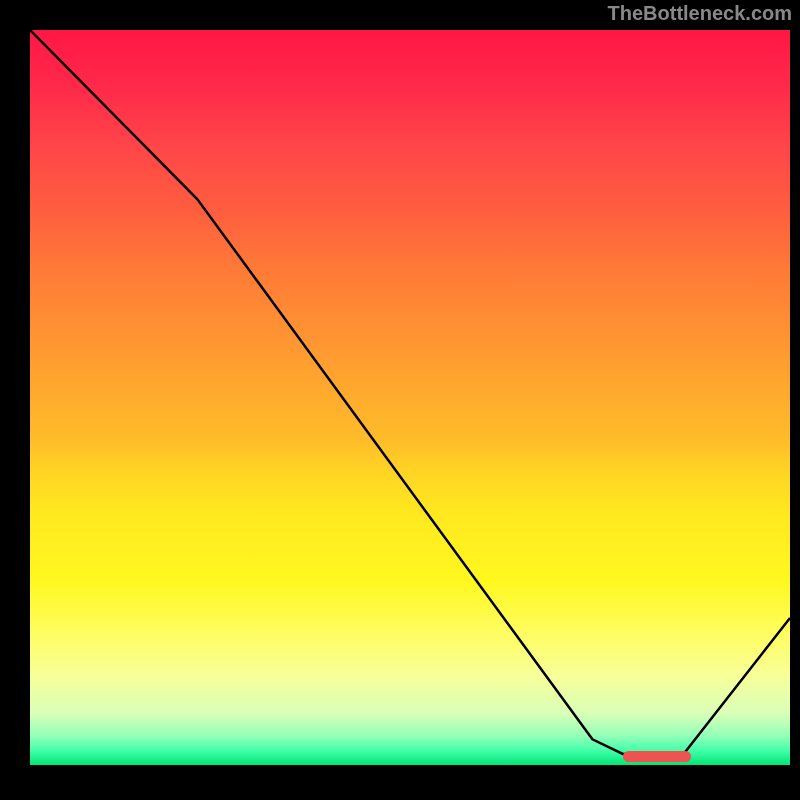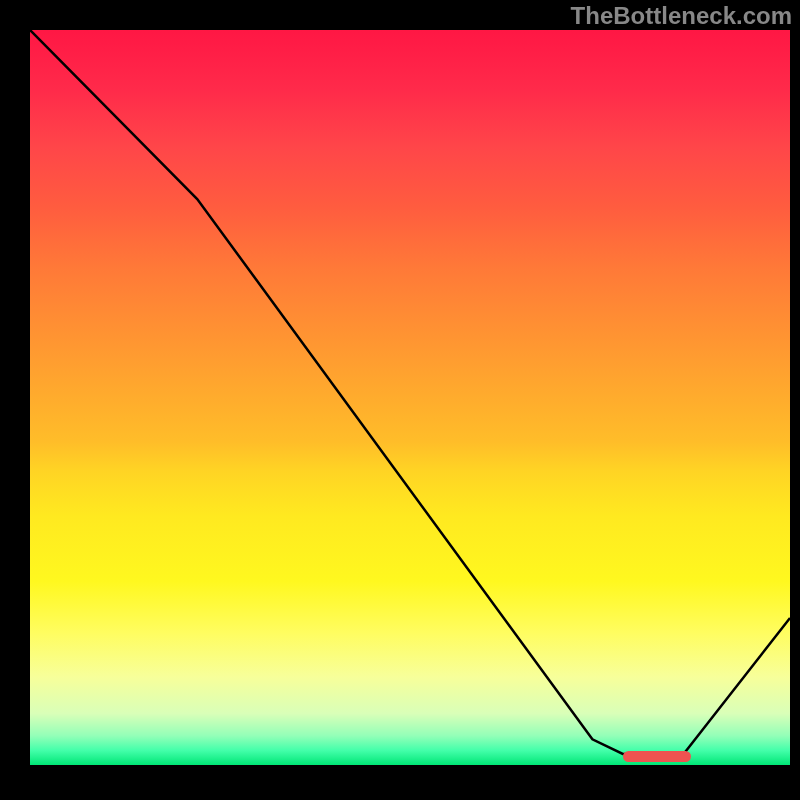--- a/index.html
+++ b/index.html
@@ -14,21 +14,21 @@
   .container {
     position: relative;
     width: 800px;
     height: 800px;
   }
   .watermark {
     position: absolute;
     top: 2px;
     right: 8px;
     color: #888;
-    font-size: 24px;
+    font-size: 20px;
     font-weight: bold;
     z-index: 10;
   }
   .plot-area {
     position: absolute;
     left: 30px;
     top: 30px;
     width: 760px;
     height: 735px;
     overflow: hidden;

